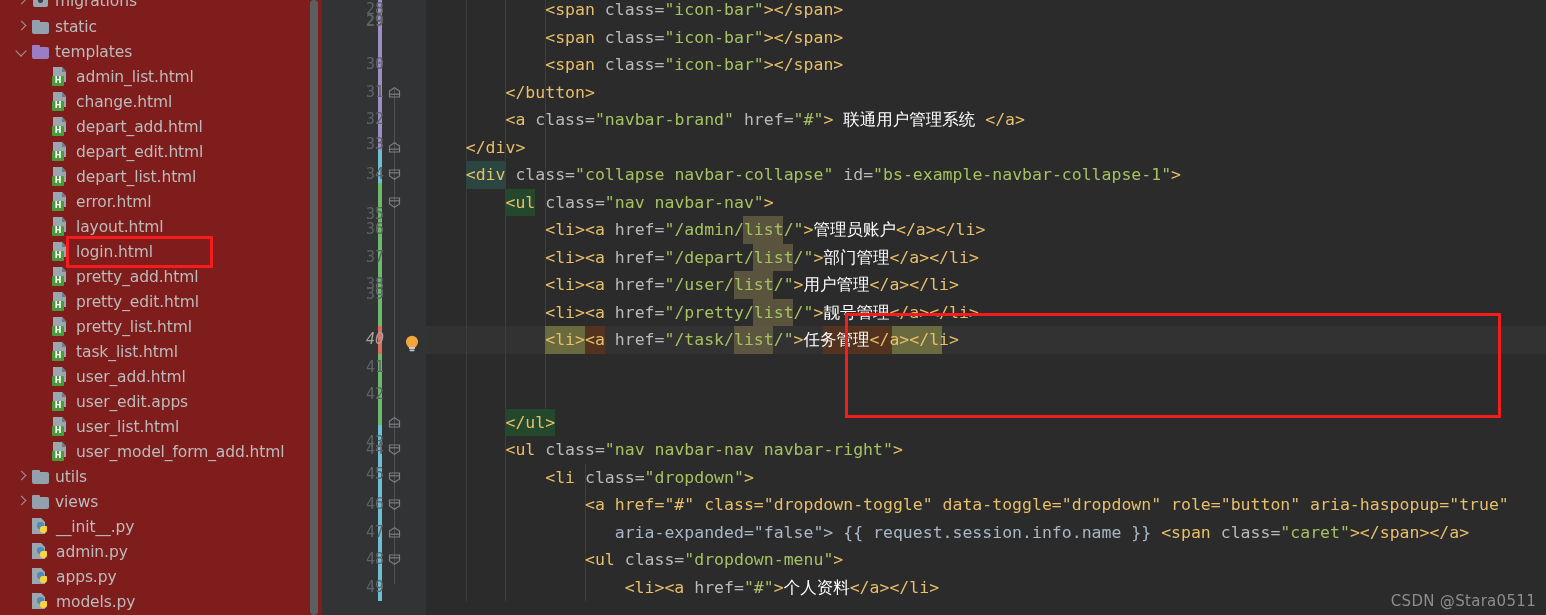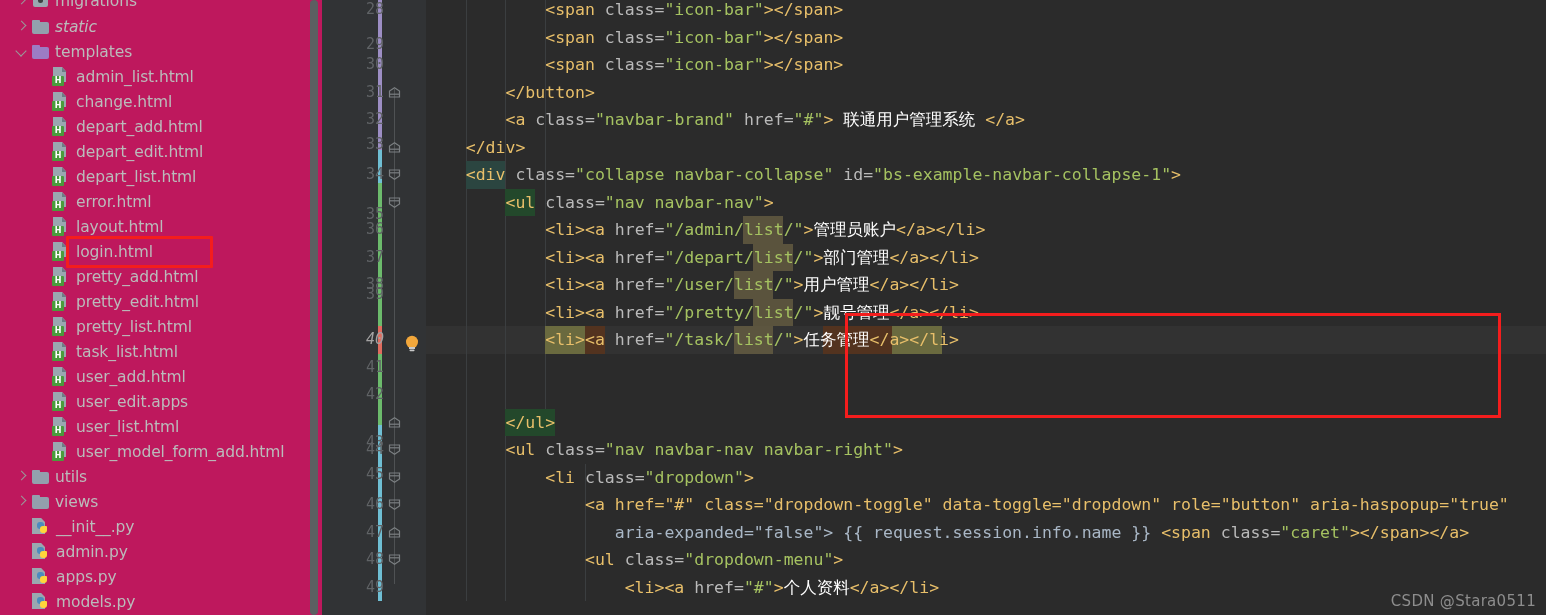--- a/index.html
+++ b/index.html
@@ -14,21 +14,21 @@
     position: relative;
     width: 1546px; height: 615px;
     display: flex;
     background: #3c3f41;
   }
 
   
   #tree-panel {
     position: relative;
     width: 322px; height: 615px;
-    background: #be185d;
+    background: #7f1d1d;
     flex: 0 0 322px;
     overflow: hidden;
   }
   .tree-scroll {
     position: absolute;
     top: -12px; left: 0;
     width: 322px;
   }
   .tree-row {
     position: relative;
@@ -295,21 +295,21 @@
   <div id="tree-panel">
     <div class="tree-scroll" id="tree-scroll">
         <div class="tree-row" style="position: absolute; top: 0px; left: 14px; width: 310px;">
           <span class="arrow collapsed"></span>
           <span class="ic ic-mod">
             <span class="body"></span>
             <span class="dot"></span>
           </span>
           <span class="label">migrations</span>
         </div>
-        <div class="tree-row" style="position: absolute; top: 26px; left: 14px; width: 310px; font-style: italic;">
+        <div class="tree-row" style="position: absolute; top: 26px; left: 14px; width: 310px;">
           <span class="arrow collapsed"></span>
           <span class="ic ic-folder">
             <span class="tab"></span>
             <span class="body"></span>
           </span>
           <span class="label">static</span>
         </div>
         <div class="tree-row" style="position: absolute; top: 51px; left: 14px; width: 310px;">
           <span class="arrow expanded"></span>
           <span class="ic ic-folder purple">
@@ -533,21 +533,21 @@
     <div class="lines-layer" id="vcs-layer">
         <div class="vcs" style="top: -4px; height: 154px; background: rgb(157, 142, 196);"></div>
         <div class="vcs" style="top: 150px; height: 33px; background: rgb(111, 191, 212);"></div>
         <div class="vcs" style="top: 183px; height: 143px; background: rgb(108, 187, 108);"></div>
         <div class="vcs" style="top: 326px; height: 27.5px; background: rgb(224, 108, 95);"></div>
         <div class="vcs" style="top: 353.5px; height: 71.5px; background: rgb(108, 187, 108);"></div>
         <div class="vcs" style="top: 425px; height: 176px; background: rgb(111, 191, 212);"></div>
       </div>
     <div class="lines-layer" id="linenum-layer">
         <div class="ln" style="top: -4px;">28</div>
-        <div class="ln" style="top: 31px;">29</div>
+        <div class="ln" style="top: 8px; font-weight: bold;">29</div>
         <div class="ln" style="top: 51px;">30</div>
         <div class="ln" style="top: 78.5px;">31</div>
         <div class="ln" style="top: 106px;">32</div>
         <div class="ln" style="top: 131px;">33</div>
         <div class="ln" style="top: 161px;">34</div>
         <div class="ln" style="top: 201px;">35</div>
         <div class="ln" style="top: 216px;">36</div>
         <div class="ln" style="top: 243.5px;">37</div>
         <div class="ln" style="top: 271px;">38</div>
         <div class="ln" style="top: 281px;">39</div>

